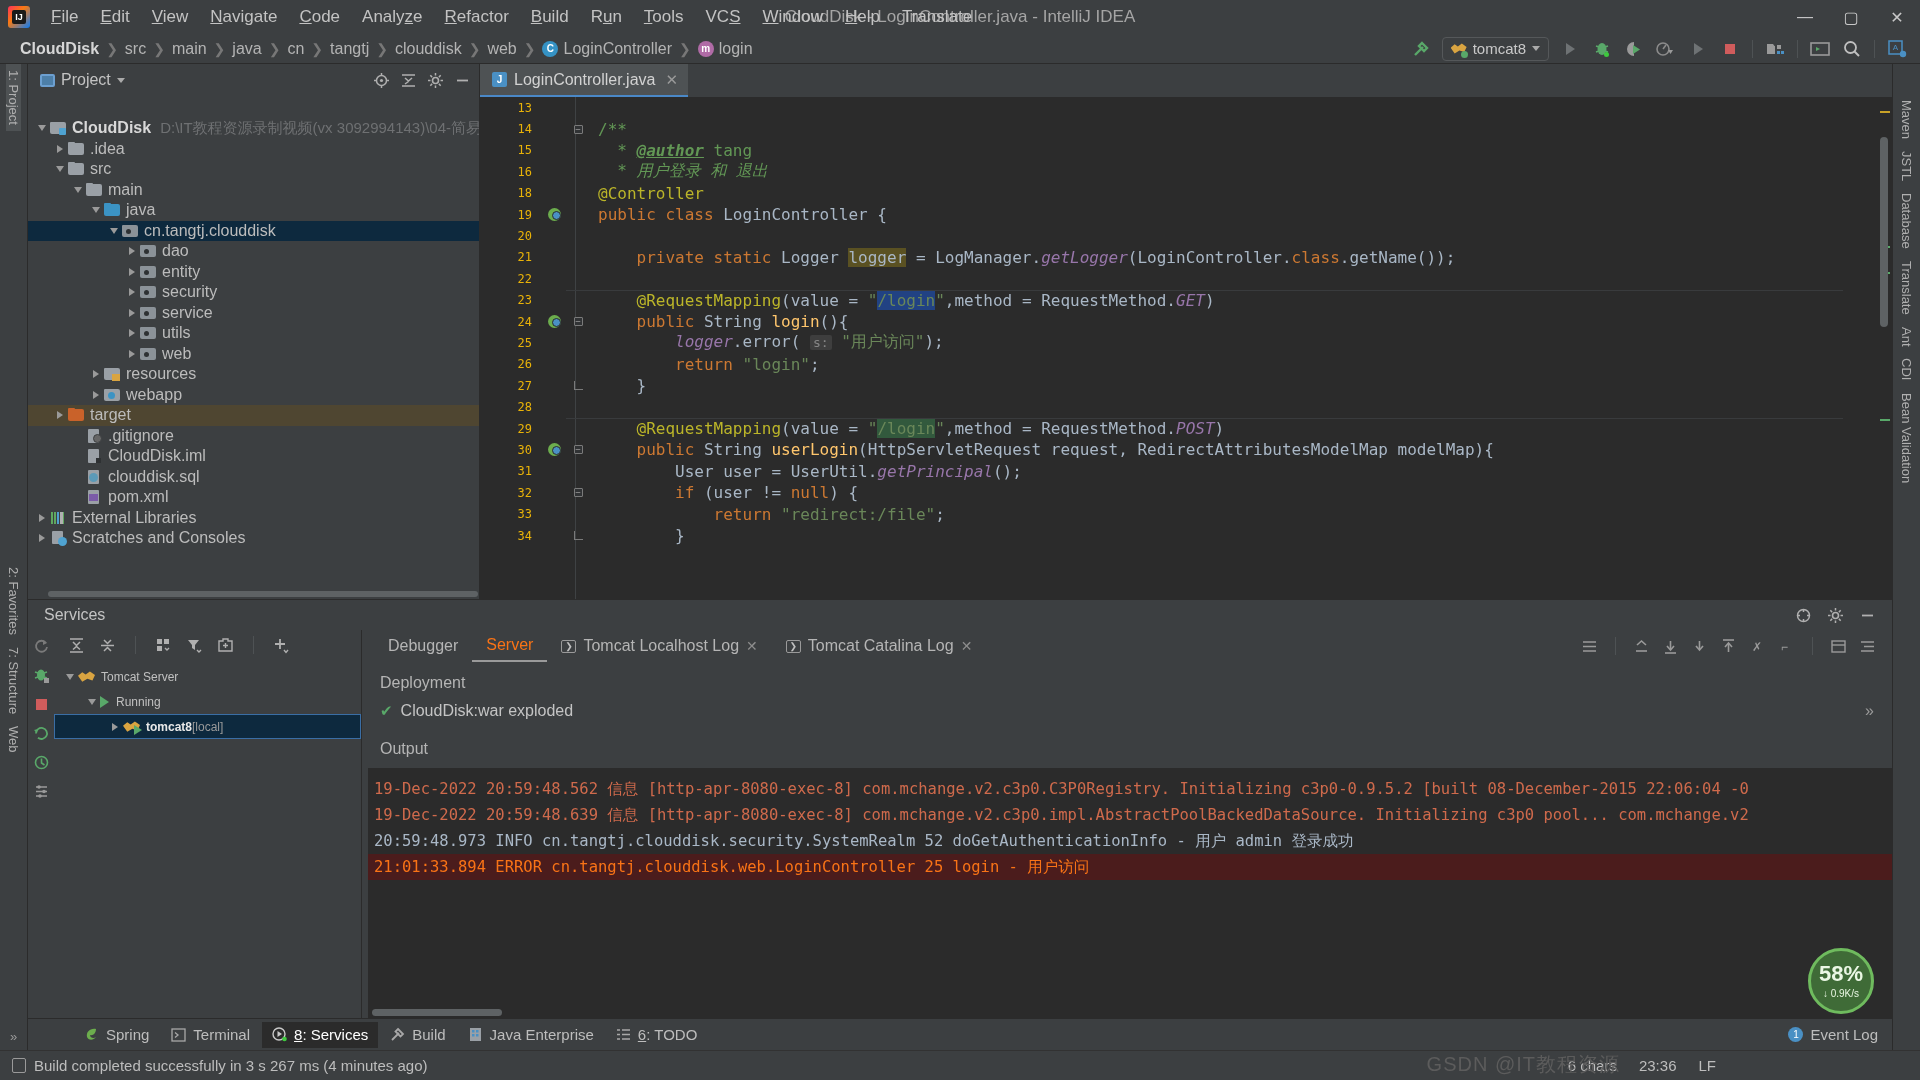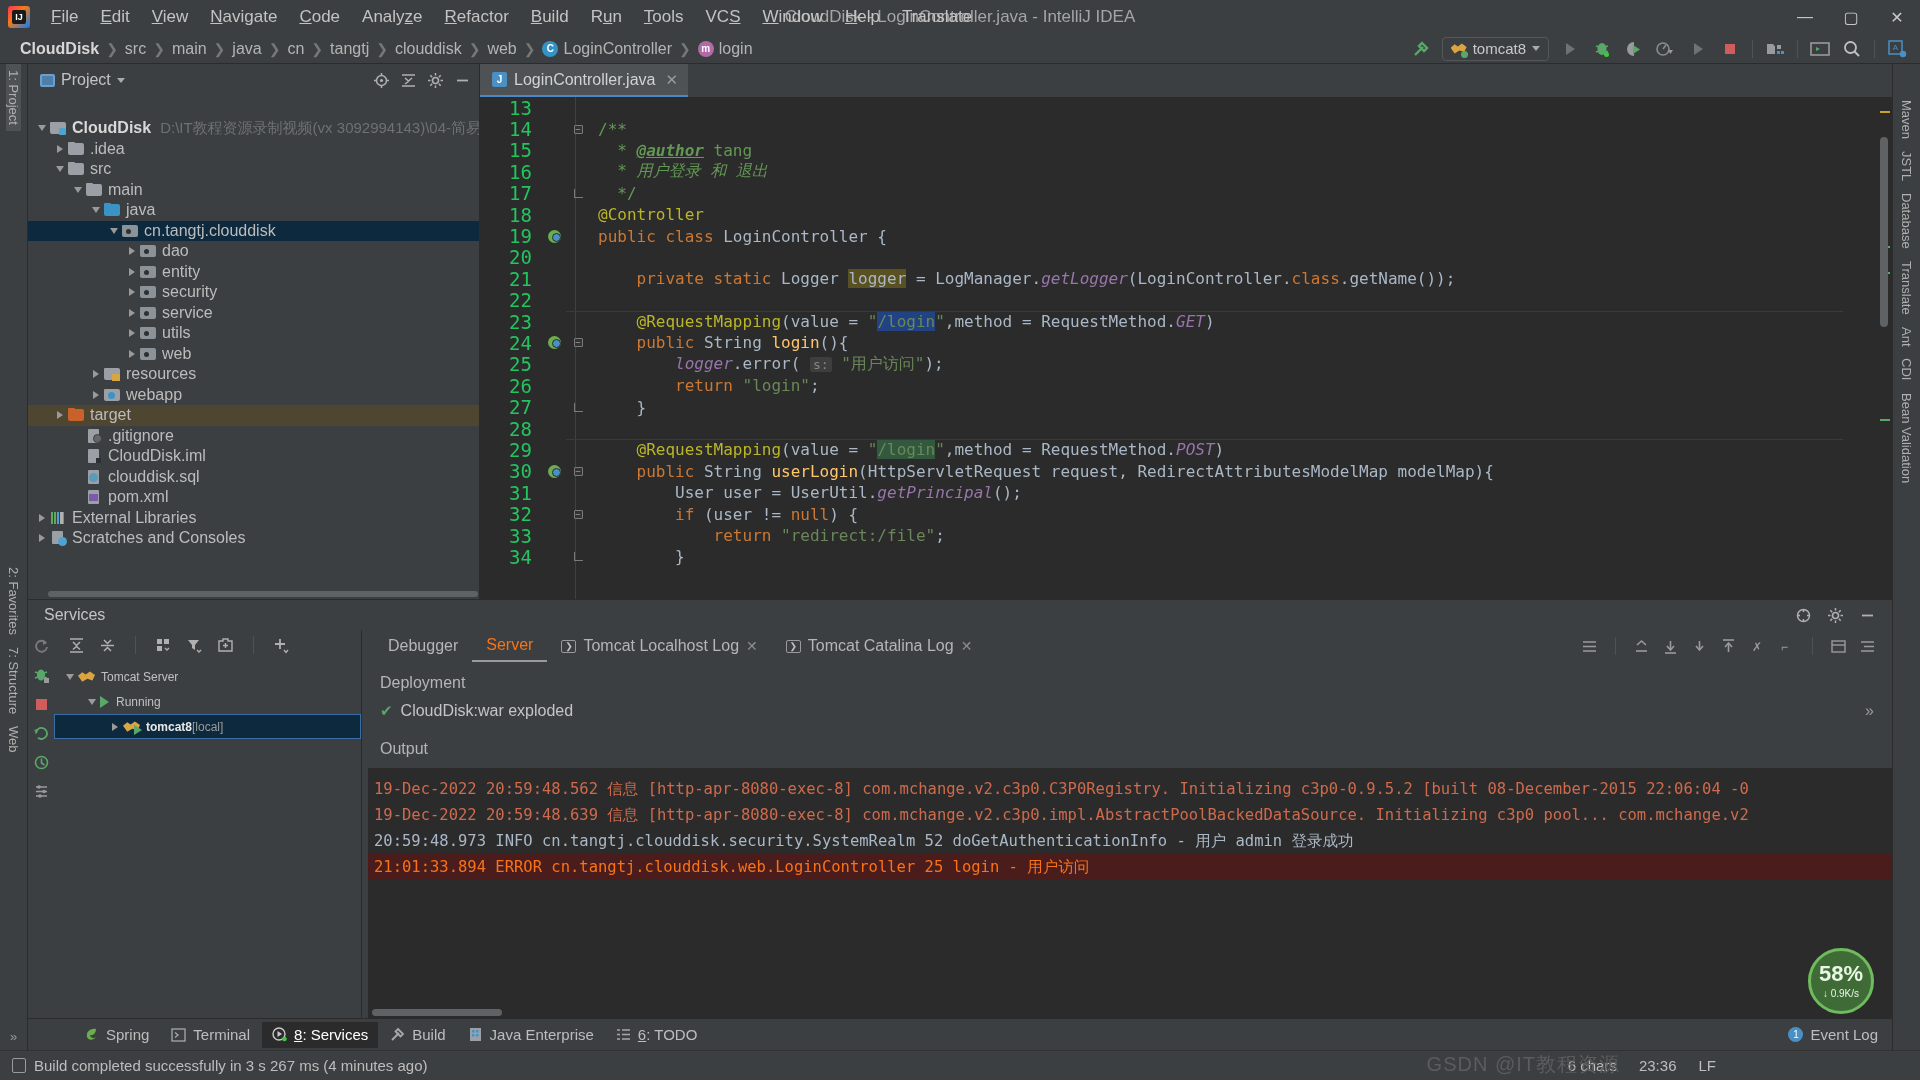--- a/index.html
+++ b/index.html
@@ -156,21 +156,21 @@
     display:flex;align-items:center;gap:7px;height:33px;padding:0 10px 0 12px;
     background:#4e5254; font-size:16px;color:#d2d2d2; border-bottom:2px solid #4a88c7;
   }
   .java-ico{ width:15px;height:15px;border-radius:2px;background:#4a90c4;position:relative; }
   .java-ico::after{ content:"J";position:absolute;inset:0;display:flex;align-items:center;justify-content:center;color:#fff;font-size:10px;font-weight:bold; }
   .tab-x{ color:#9a9a9a;font-size:15px;margin-left:3px; }
 
   .code-area{ flex:1; display:flex; min-height:0; position:relative; overflow:hidden; background:#2b2b2b; }
   .codeflow{ flex:1; position:relative; overflow:hidden; }
   .lrow{ height:21.4px; display:flex; align-items:center; font-family:"DejaVu Sans Mono", monospace; font-size:16px; white-space:pre; }
-  .ln{ width:62px;flex:0 0 62px;text-align:right;padding-right:10px;color:#22c55e;font-family:"DejaVu Sans Mono",monospace;font-size:19px; }
+  .ln{ width:62px;flex:0 0 62px;text-align:right;padding-right:10px;color:#eab308;font-family:"DejaVu Sans Mono",monospace;font-size:12px; }
   .gm{ width:24px;flex:0 0 24px;display:flex;align-items:center;justify-content:center;position:relative; }
   .ctext{ padding-left:8px; }
   .bean-ico{ width:13px;height:13px;border-radius:50%;background:#6cad4d;position:relative; }
   .bean-ico::after{ content:"";position:absolute;left:4px;top:3px;width:7px;height:7px;border-radius:50%;background:#4a90c4;border:1px solid #2b2b2b; }
   .fold{ width:9px;height:9px;border:1px solid #7a7a7a;color:#9a9a9a;font-size:9px;line-height:7px;text-align:center;border-radius:1px;background:#313335; }
   .fold-end{ width:9px;height:9px;border-left:1px solid #7a7a7a;border-bottom:1px solid #7a7a7a; }
   .guideline{ position:absolute;left:95px;top:0;bottom:0;width:1px;background:#3f4244; }
   .sep-line{ position:absolute;left:86px;right:25px;height:1px;background:#393b3d; }
 
   
@@ -624,21 +624,20 @@
               <span class="tab-x">✕</span>
             </div>
           </div>
           <div class="code-area">
             <div class="codeflow" id="code-lines">
               <div class="guideline"></div>
             <div class="lrow" style="position: relative;"><span class="ln">13</span><span class="gm"></span><span class="gm"></span><span class="ctext"></span></div>
                 <div class="lrow" style="position: relative;"><span class="ln">14</span><span class="gm"></span><span class="gm"><i class="fold">−</i></span><span class="ctext"><span class="cd">/**</span></span></div>
                 <div class="lrow" style="position: relative;"><span class="ln">15</span><span class="gm"></span><span class="gm"></span><span class="ctext"><span class="cd">  * </span><span class="cd" style="text-decoration: underline; font-style: italic; font-weight: bold;">@author</span><span class="cd"> tang</span></span></div>
                 <div class="lrow" style="position: relative;"><span class="ln">16</span><span class="gm"></span><span class="gm"></span><span class="ctext"><span class="cd">  * </span><span class="c">用户登录 和 退出</span></span></div>
-                <div class="lrow" style="position: relative;"><span class="ln">17</span><span class="gm"></span><span class="gm"><i class="fold-end"></i></span><span class="ctext"><span class="cd">  */</span></span></div>
                 <div class="lrow" style="position: relative;"><span class="ln">18</span><span class="gm"></span><span class="gm"></span><span class="ctext"><span class="an">@Controller</span></span></div>
                 <div class="lrow" style="position: relative;"><span class="ln">19</span><span class="gm"><i class="bean-ico"></i></span><span class="gm"></span><span class="ctext"><span class="k">public class </span><span class="pl">LoginController {</span></span></div>
                 <div class="lrow" style="position: relative;"><span class="ln">20</span><span class="gm"></span><span class="gm"></span><span class="ctext"></span></div>
                 <div class="lrow" style="position: relative;"><span class="ln">21</span><span class="gm"></span><span class="gm"></span><span class="ctext"><span class="pl">    </span><span class="k">private static </span><span class="pl">Logger </span><span class="pl hl-warn">logger</span><span class="pl"> = LogManager.</span><span class="st">getLogger</span><span class="pl">(LoginController.</span><span class="k">class</span><span class="pl">.getName());</span></span></div>
                 <div class="lrow" style="position: relative;"><span class="ln">22</span><span class="gm"></span><span class="gm"></span><span class="ctext"></span></div>
                 <div class="lrow" style="position: relative;"><div class="sep-line" style="top: 0px;"></div><span class="ln">23</span><span class="gm"></span><span class="gm"></span><span class="ctext"><span class="pl">    </span><span class="an">@RequestMapping</span><span class="pl">(value = </span><span class="s">"</span><span class="s hl-sel">/login</span><span class="s">"</span><span class="pl">,method = RequestMethod.</span><span class="st">GET</span><span class="pl">)</span></span></div>
                 <div class="lrow" style="position: relative;"><span class="ln">24</span><span class="gm"><i class="bean-ico"></i></span><span class="gm"><i class="fold">−</i></span><span class="ctext"><span class="pl">    </span><span class="k">public </span><span class="pl">String </span><span class="fn">login</span><span class="pl">(){</span></span></div>
                 <div class="lrow" style="position: relative;"><span class="ln">25</span><span class="gm"></span><span class="gm"></span><span class="ctext"><span class="pl">        </span><span class="fld">logger</span><span class="pl">.error( </span><span class="hint">s:</span><span class="pl"> </span><span class="s">"用户访问"</span><span class="pl">);</span></span></div>
                 <div class="lrow" style="position: relative;"><span class="ln">26</span><span class="gm"></span><span class="gm"></span><span class="ctext"><span class="pl">        </span><span class="k">return </span><span class="s">"login"</span><span class="pl">;</span></span></div>
                 <div class="lrow" style="position: relative;"><span class="ln">27</span><span class="gm"></span><span class="gm"><i class="fold-end"></i></span><span class="ctext"><span class="pl">    }</span></span></div>

